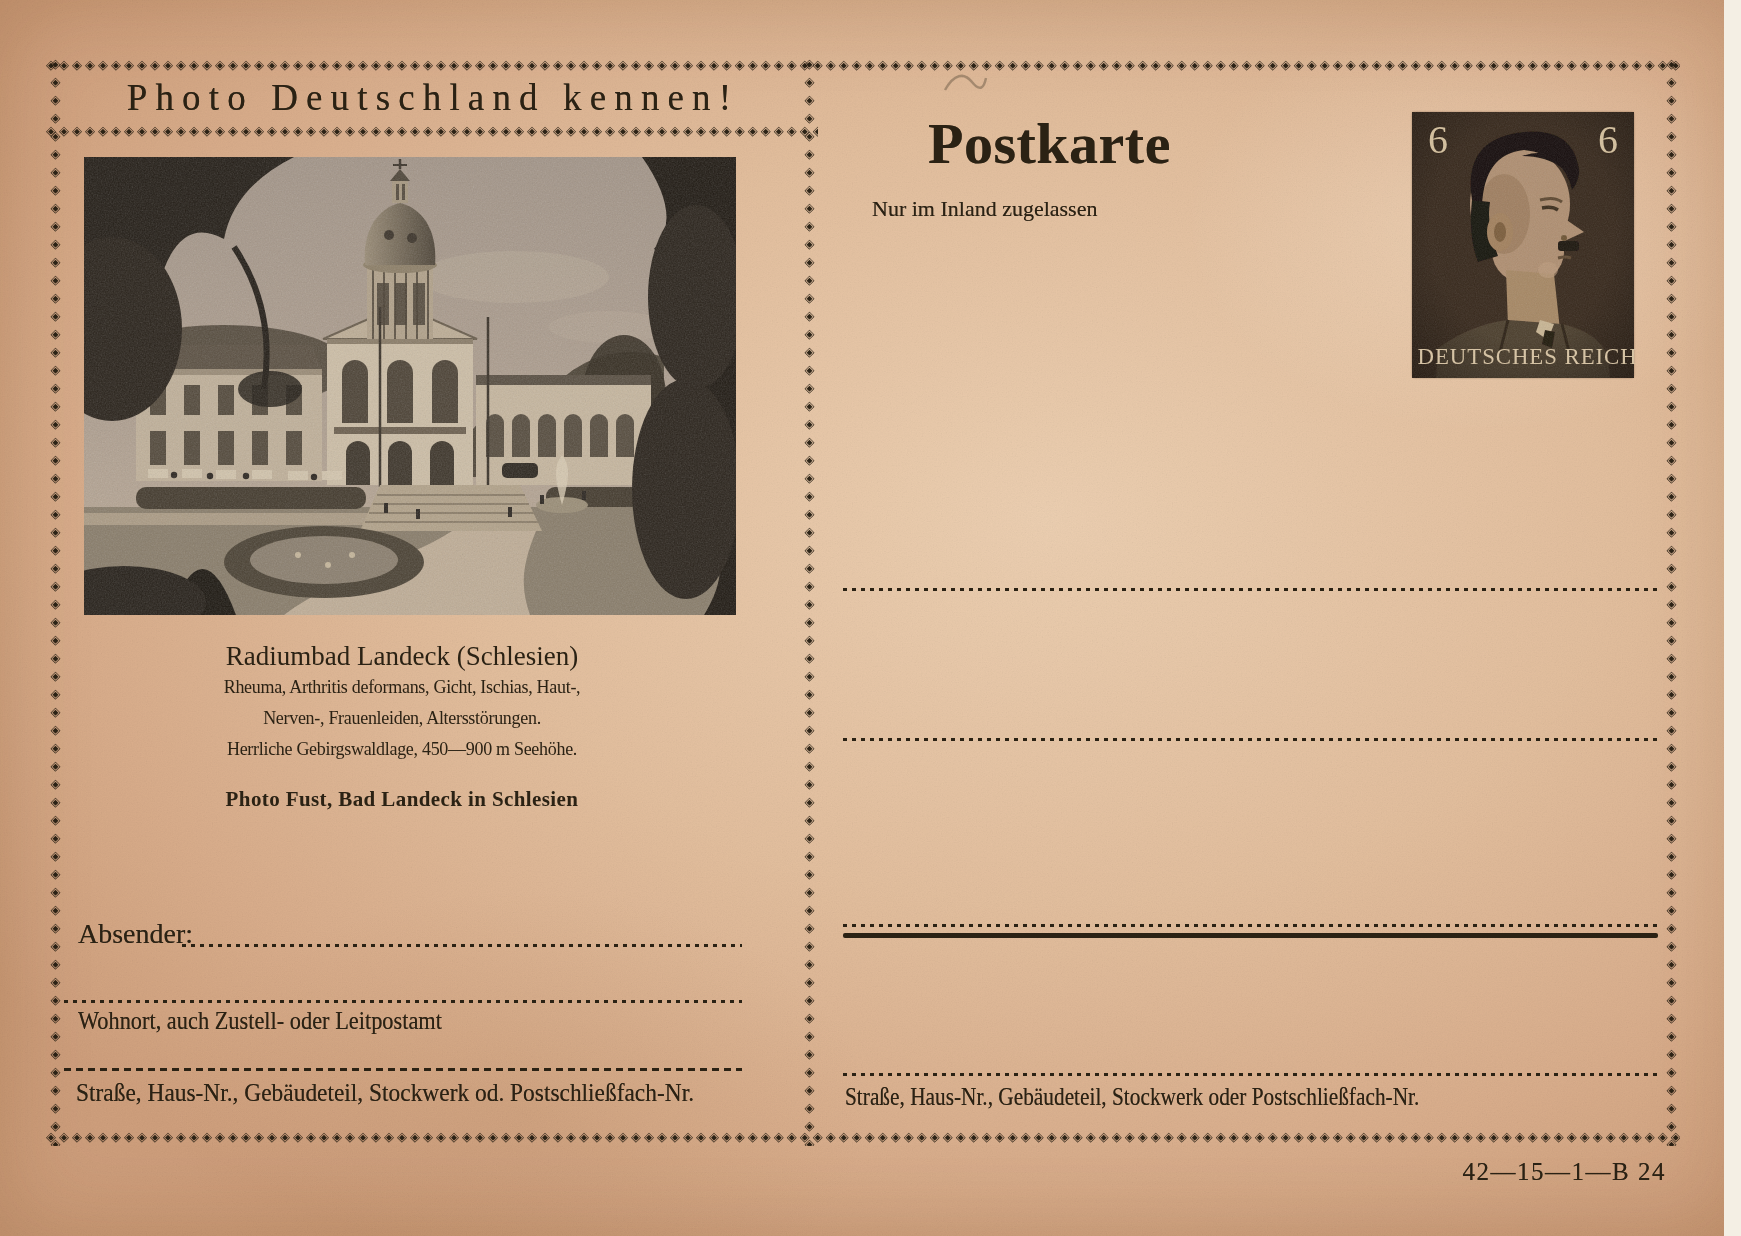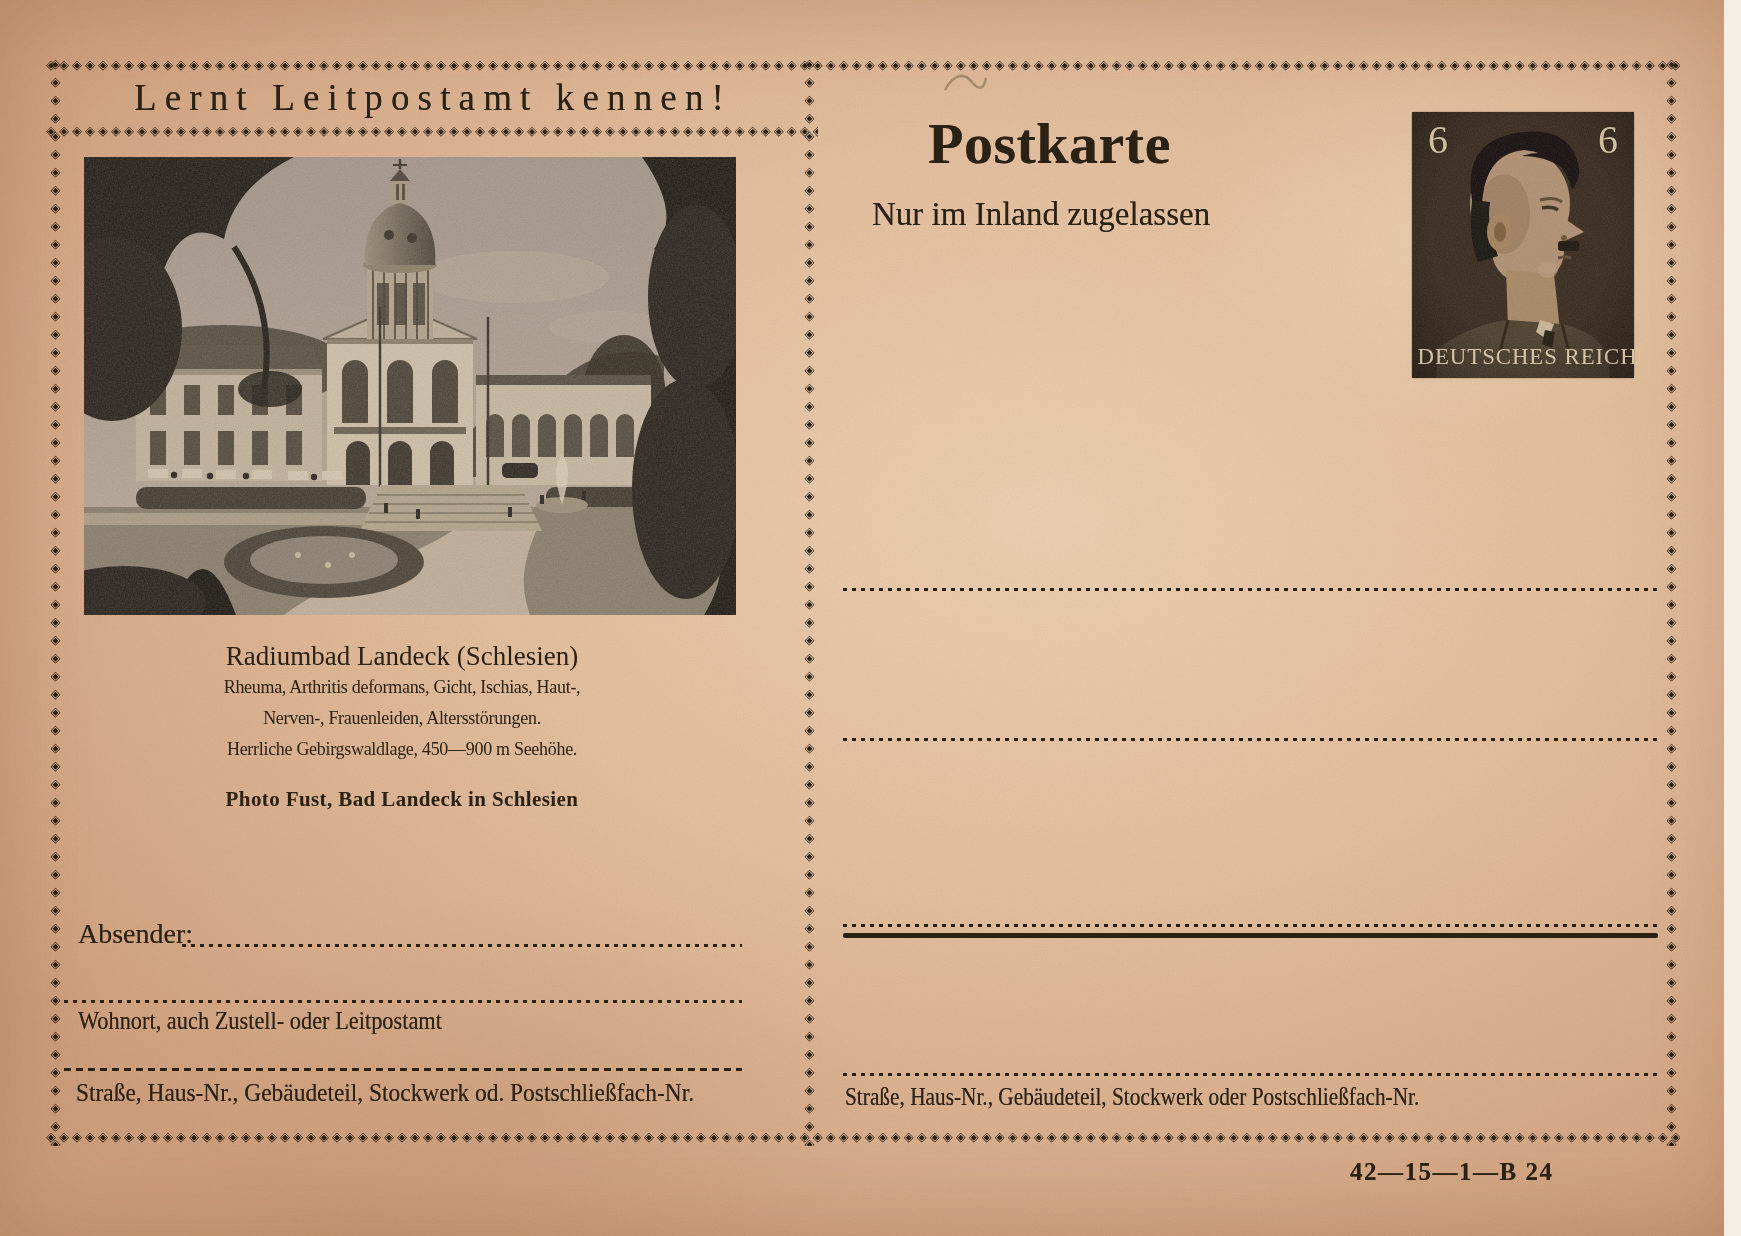--- a/index.html
+++ b/index.html
@@ -55,22 +55,22 @@
   #l-absender{left:182px;top:944px;width:560px;}
   #l-ort{left:64px;top:1000px;width:678px;}
   #l-street{left:64px;top:1068px;width:678px;}
   #r1{left:843px;top:588px;width:815px;}
   #r2{left:843px;top:738px;width:815px;}
   #r3{left:843px;top:924px;width:815px;}
   #r3b{left:843px;top:933px;width:815px;}
   #r4{left:843px;top:1073px;width:815px;}
 
   #postkarte{left:928px;top:110px;font-size:58px;font-weight:700;letter-spacing:.5px;}
-  #inland{left:872px;top:196px;font-size:33px;}
-  #printcode{left:1350px;top:1158px;width:316px;text-align:left;font-size:25px;font-weight:700;letter-spacing:1.5px;}
+  #inland{left:872px;top:196px;font-size:22px;}
+  #printcode{left:1350px;top:1158px;width:316px;text-align:right;font-size:25px;font-weight:400;letter-spacing:1.5px;}
 
   .pencil{position:absolute;left:942px;top:70px;opacity:.55;}
 
   .stamp{position:absolute;left:1412px;top:112px;width:222px;height:266px;background:#38291c;
     border-radius:3px;box-shadow:inset 0 0 30px rgba(0,0,0,.55), 0 0 2px rgba(40,20,5,.4);}
   .stamp svg{position:absolute;inset:0;}
   .stamp-val{position:absolute;top:4px;font-size:40px;color:#d6c2a1;text-shadow:0 0 1px rgba(0,0,0,.4);}
   #val-l{left:16px;} #val-r{right:16px;}
   .stamp-country{position:absolute;bottom:8px;width:100%;text-align:center;font-size:24px;
     color:#d9c6a7;letter-spacing:1px;transform:scaleX(.95);white-space:nowrap;}
@@ -80,21 +80,21 @@
 
 <div class="card">
 
   <div class="bdr bdr-h" id="b-top">◈◈◈◈◈◈◈◈◈◈◈◈◈◈◈◈◈◈◈◈◈◈◈◈◈◈◈◈◈◈◈◈◈◈◈◈◈◈◈◈◈◈◈◈◈◈◈◈◈◈◈◈◈◈◈◈◈◈◈◈◈◈◈◈◈◈◈◈◈◈◈◈◈◈◈◈◈◈◈◈◈◈◈◈◈◈◈◈◈◈◈◈◈◈◈◈◈◈◈◈◈◈◈◈◈◈◈◈◈◈◈◈◈◈◈◈◈◈◈◈◈◈◈◈◈◈◈◈◈◈◈◈◈◈◈◈◈◈◈◈◈◈◈◈◈◈◈◈◈◈◈◈◈◈◈◈◈◈◈◈◈◈◈◈◈◈◈◈◈◈◈◈◈◈◈◈◈◈◈◈◈◈◈◈◈◈◈◈◈◈◈◈◈◈◈◈◈◈◈◈◈◈◈◈◈◈◈◈◈◈◈◈◈◈◈◈◈◈◈◈</div>
   <div class="bdr bdr-h" id="b-hdr">◈◈◈◈◈◈◈◈◈◈◈◈◈◈◈◈◈◈◈◈◈◈◈◈◈◈◈◈◈◈◈◈◈◈◈◈◈◈◈◈◈◈◈◈◈◈◈◈◈◈◈◈◈◈◈◈◈◈◈◈◈◈◈◈◈◈◈◈◈◈◈◈◈◈◈◈◈◈◈◈◈◈◈◈◈◈◈◈◈◈◈◈◈◈◈◈◈◈◈◈◈◈◈◈◈◈◈◈◈◈◈◈◈◈◈◈◈◈◈◈◈◈◈◈◈◈◈◈◈◈◈◈◈◈◈◈◈◈◈◈◈◈◈◈◈◈◈◈◈◈◈◈◈◈◈◈◈◈◈◈◈◈◈◈◈◈◈◈◈◈◈◈◈◈◈◈◈◈◈◈◈◈◈◈◈◈◈◈◈◈◈◈◈◈◈◈◈◈◈◈◈◈◈◈◈◈◈◈◈◈◈◈◈◈◈◈◈◈◈◈</div>
   <div class="bdr bdr-h" id="b-bot">◈◈◈◈◈◈◈◈◈◈◈◈◈◈◈◈◈◈◈◈◈◈◈◈◈◈◈◈◈◈◈◈◈◈◈◈◈◈◈◈◈◈◈◈◈◈◈◈◈◈◈◈◈◈◈◈◈◈◈◈◈◈◈◈◈◈◈◈◈◈◈◈◈◈◈◈◈◈◈◈◈◈◈◈◈◈◈◈◈◈◈◈◈◈◈◈◈◈◈◈◈◈◈◈◈◈◈◈◈◈◈◈◈◈◈◈◈◈◈◈◈◈◈◈◈◈◈◈◈◈◈◈◈◈◈◈◈◈◈◈◈◈◈◈◈◈◈◈◈◈◈◈◈◈◈◈◈◈◈◈◈◈◈◈◈◈◈◈◈◈◈◈◈◈◈◈◈◈◈◈◈◈◈◈◈◈◈◈◈◈◈◈◈◈◈◈◈◈◈◈◈◈◈◈◈◈◈◈◈◈◈◈◈◈◈◈◈◈◈◈</div>
   <div class="bdr bdr-v" id="b-left">◈◈◈◈◈◈◈◈◈◈◈◈◈◈◈◈◈◈◈◈◈◈◈◈◈◈◈◈◈◈◈◈◈◈◈◈◈◈◈◈◈◈◈◈◈◈◈◈◈◈◈◈◈◈◈◈◈◈◈◈◈◈◈◈◈◈◈◈◈◈◈◈◈◈◈◈◈◈◈◈◈◈◈◈◈◈◈◈◈◈</div>
   <div class="bdr bdr-v" id="b-div">◈◈◈◈◈◈◈◈◈◈◈◈◈◈◈◈◈◈◈◈◈◈◈◈◈◈◈◈◈◈◈◈◈◈◈◈◈◈◈◈◈◈◈◈◈◈◈◈◈◈◈◈◈◈◈◈◈◈◈◈◈◈◈◈◈◈◈◈◈◈◈◈◈◈◈◈◈◈◈◈◈◈◈◈◈◈◈◈◈◈</div>
   <div class="bdr bdr-v" id="b-right">◈◈◈◈◈◈◈◈◈◈◈◈◈◈◈◈◈◈◈◈◈◈◈◈◈◈◈◈◈◈◈◈◈◈◈◈◈◈◈◈◈◈◈◈◈◈◈◈◈◈◈◈◈◈◈◈◈◈◈◈◈◈◈◈◈◈◈◈◈◈◈◈◈◈◈◈◈◈◈◈◈◈◈◈◈◈◈◈◈◈</div>
 
-  <div class="hdr-title">Lernt Leitpostamt kennen!</div>
+  <div class="hdr-title">Photo Deutschland kennen!</div>
 
   <svg class="photo" viewBox="0 0 652 458" preserveAspectRatio="none" aria-hidden="true">
     <defs>
       <linearGradient id="sky" x1="0" y1="0" x2="0" y2="1">
         <stop offset="0" stop-color="#a5978a"></stop>
           <stop offset=".6" stop-color="#b2a292"></stop>
           <stop offset="1" stop-color="#bfae9a"></stop>
       </linearGradient>
       <linearGradient id="dome" x1="0" y1="0" x2="1" y2="0">
         <stop offset="0" stop-color="#9c8e78"></stop>

